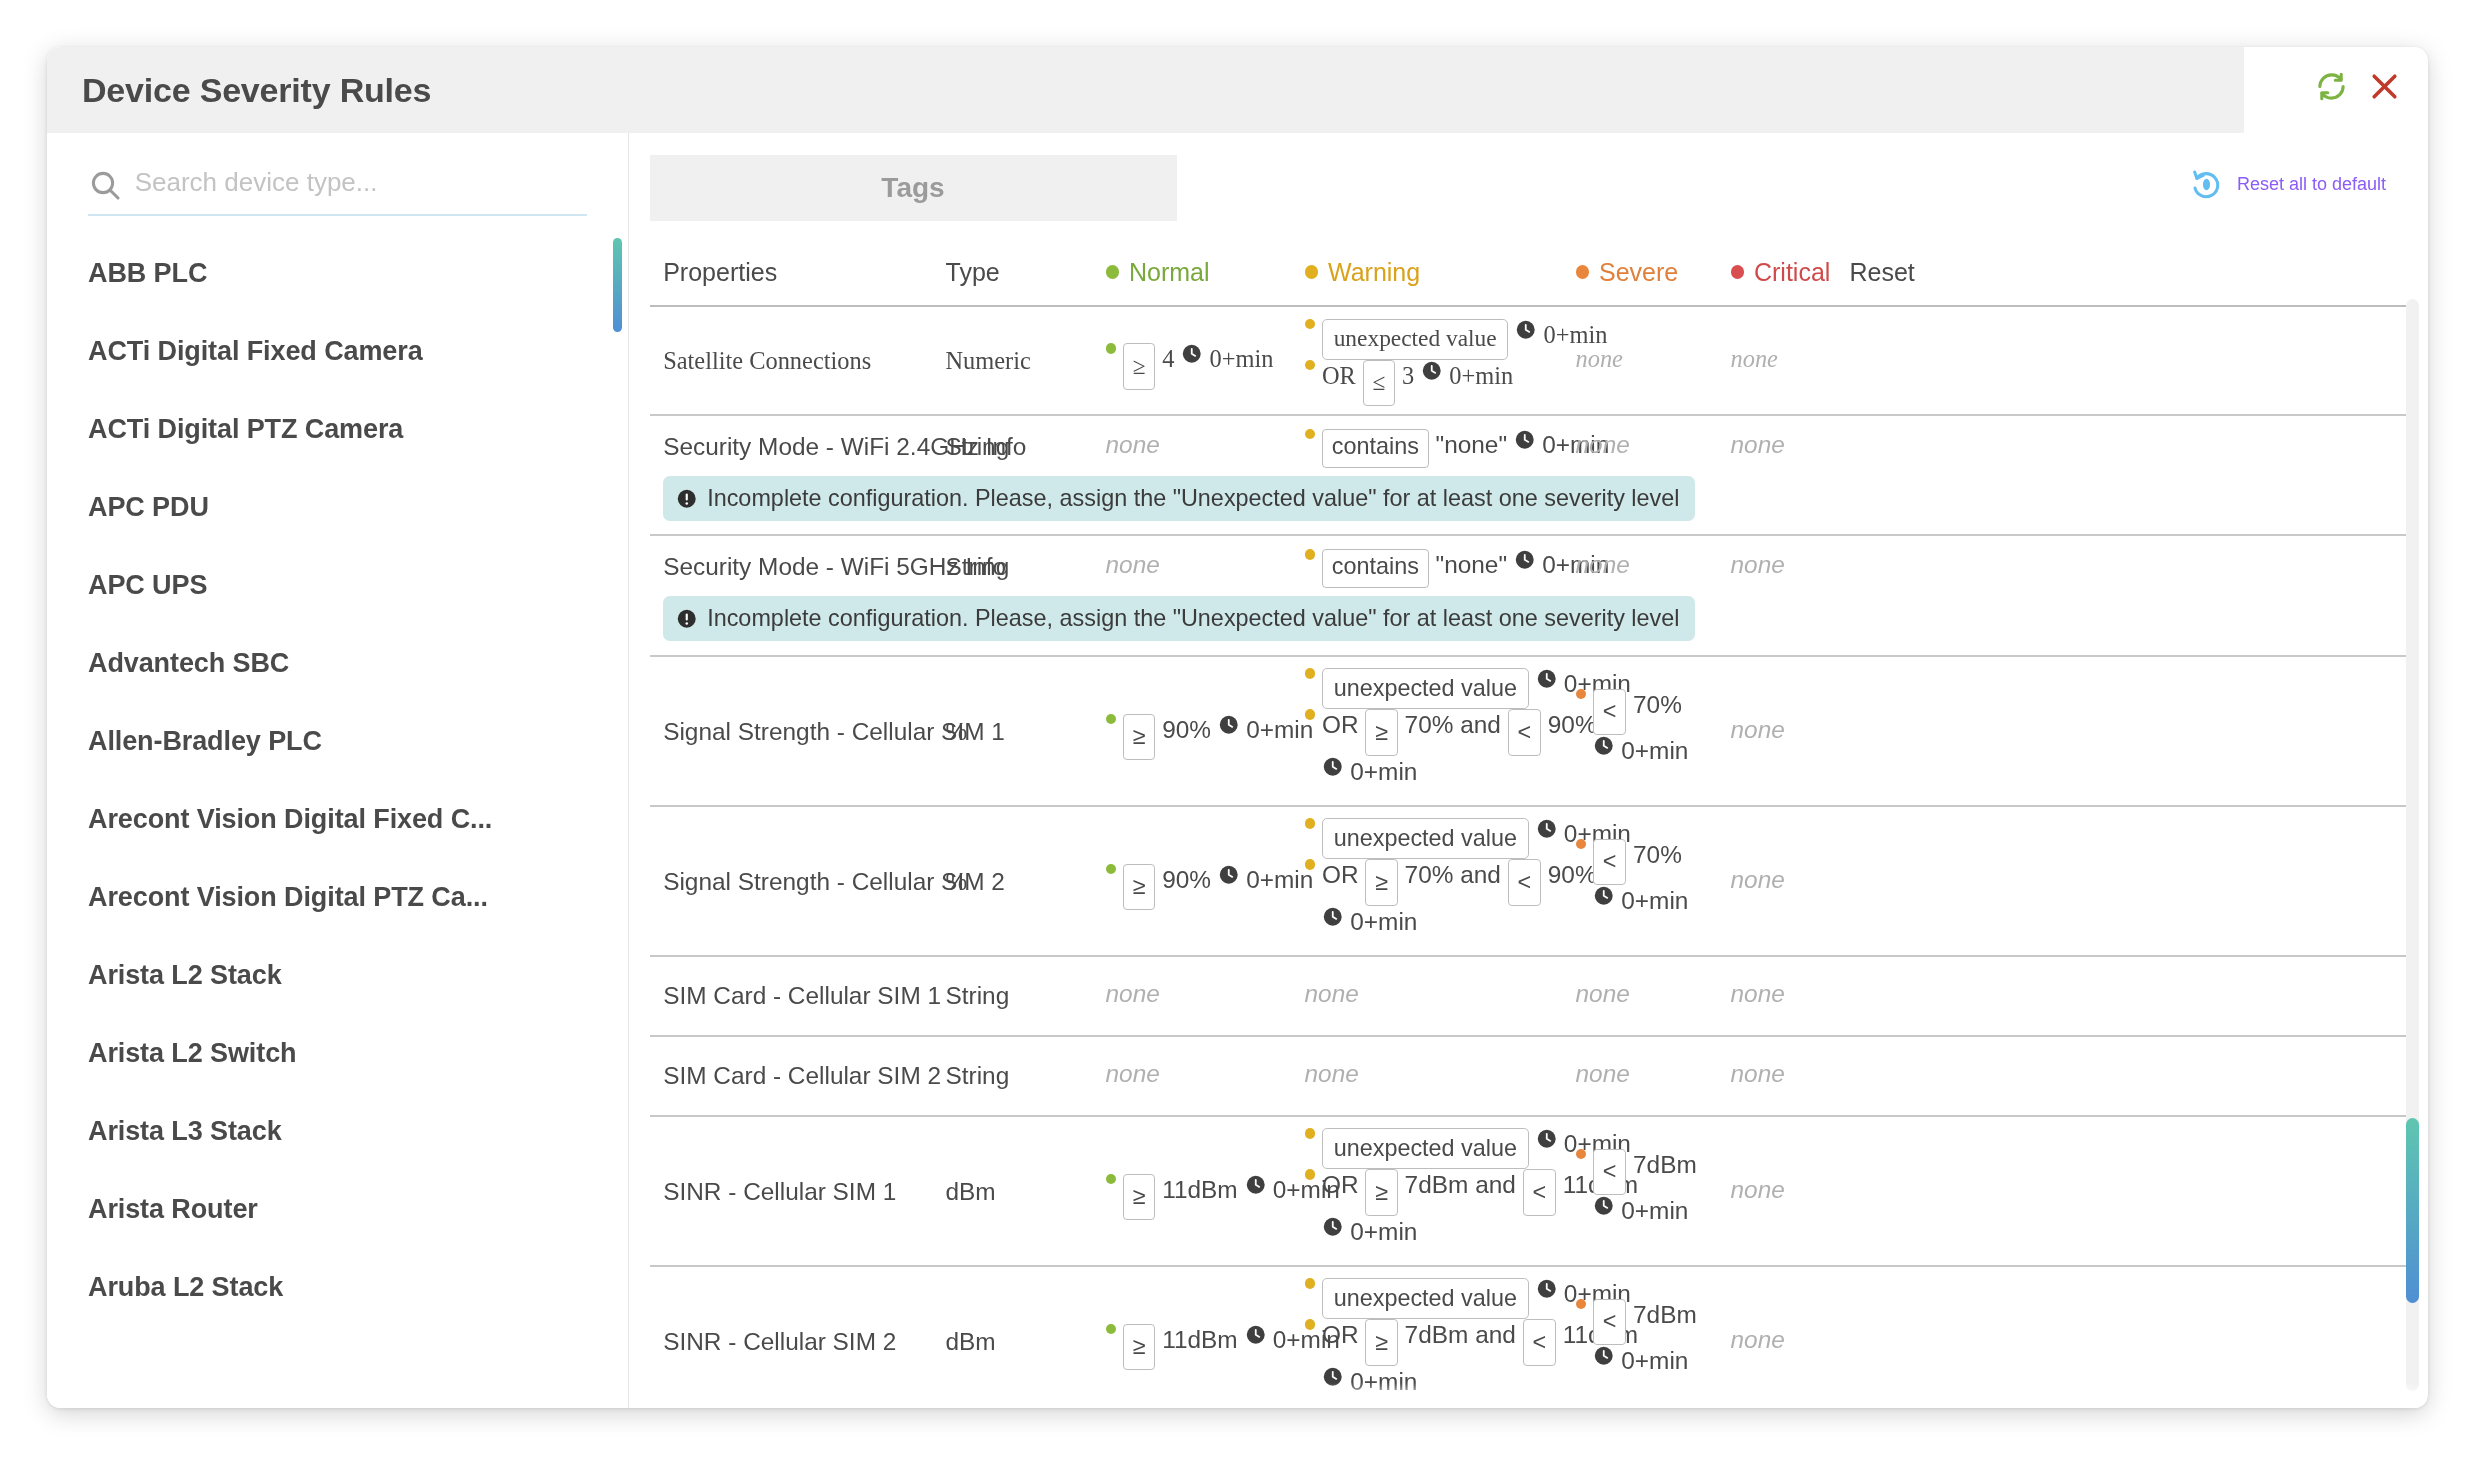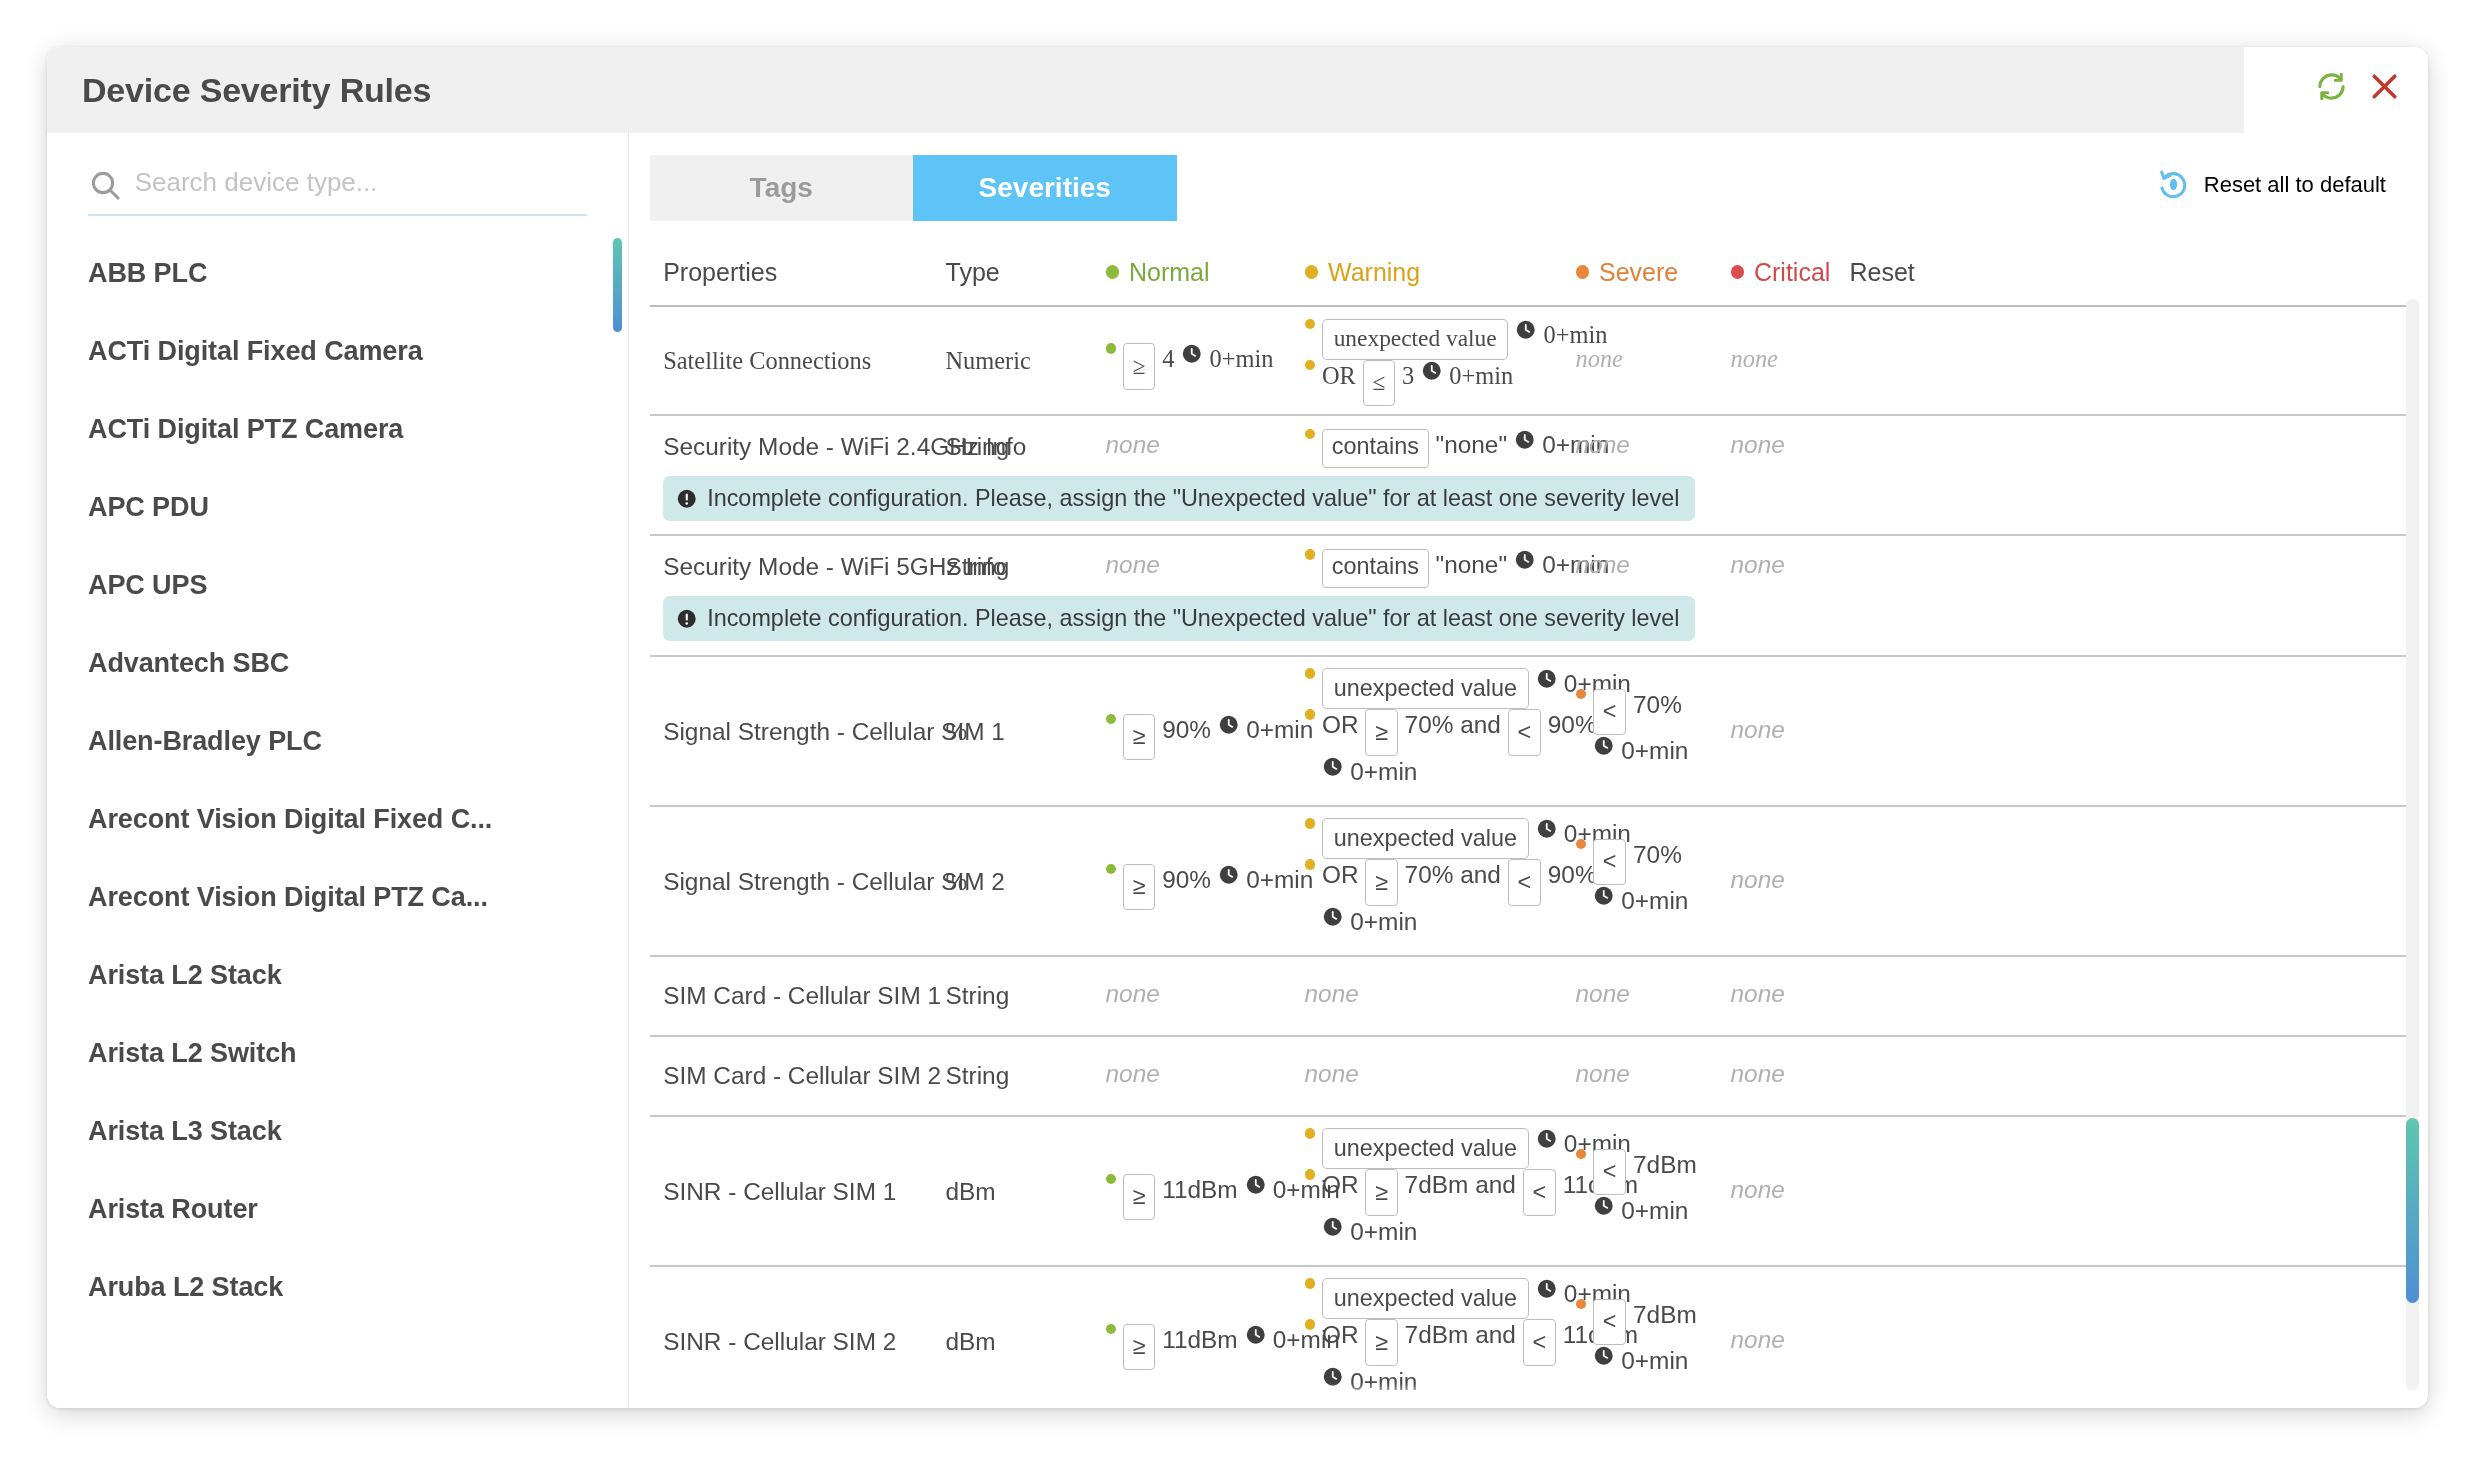--- a/index.html
+++ b/index.html
@@ -153,22 +153,22 @@
 
   #reset-all {
     position: absolute;
     right: 41px; top: 35px;
     display: flex;
     align-items: center;
     gap: 13.7px;
     cursor: pointer;
   }
   #reset-all-label {
-    font-size: 22px;
-    color: #000000;
+    font-size: 18px;
+    color: #8b5cf6;
     white-space: nowrap;
     text-align: right;
   }
 
   
   #table-area {
     position: absolute;
     left: 19.5px; top: 117px;
     width: 1758px; height: 1159px;
     overflow: hidden;
@@ -380,21 +380,20 @@
         </div>
 
       <div id="left-scroll-track"></div>
       <div id="left-scroll-thumb"></div>
     </div>
 
     <div id="right-panel">
 
       <div id="tab-group">
         <div class="tab">Tags</div>
-        <div class="tab active">Severities</div>
       </div>
 
       <div id="reset-all">
         <span style="line-height:0">
           <svg width="33" height="33" viewBox="0 0 24 24" fill="none" stroke="#62bdf0" stroke-width="2.2" stroke-linecap="round" stroke-linejoin="round">
             <path d="M5 7.5a8.4 8.4 0 1 1-1.4 7"></path>
             <polyline points="9.6 5.4 5 7.6 3.4 2.9"></polyline>
             <ellipse cx="12" cy="12" rx="2.6" ry="4.1" fill="#62bdf0" stroke="none"></ellipse>
           </svg>
         </span>

